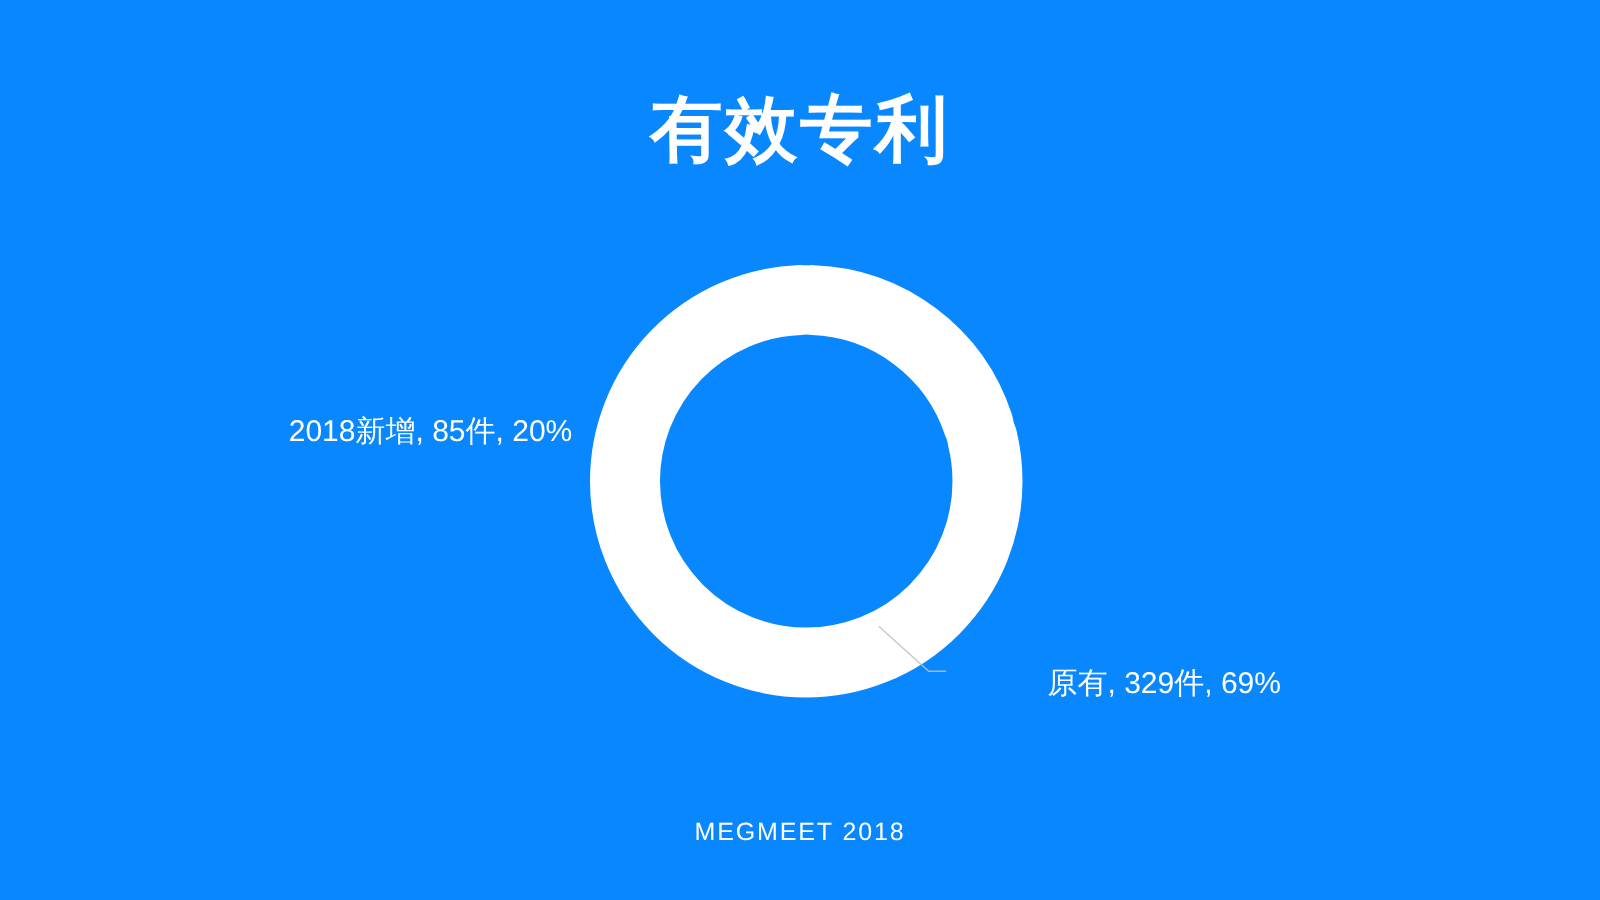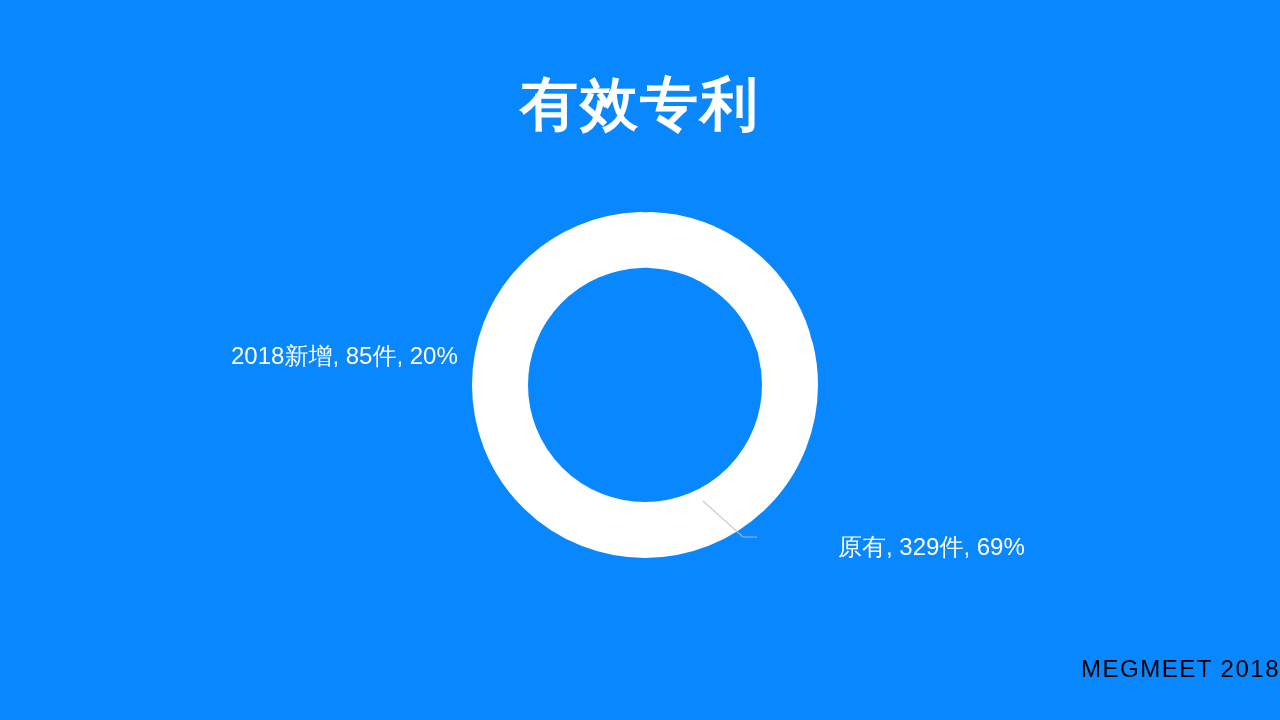--- a/index.html
+++ b/index.html
@@ -49,34 +49,34 @@
   .label-text {
     position: absolute;
     color: #FFFFFF;
     font-size: 24px;
     font-weight: normal;
     line-height: 1.2;
     white-space: nowrap;
   }
   #label-new {
     left: 231px;
-    top: 342px;
+    top: 332px;
   }
   #label-existing {
     left: 838px;
     top: 533px;
   }
   #slide-footer {
     position: absolute;
     left: 0;
     top: 655px;
     width: 1280px;
-    text-align: right;
-    color: #000000;
-    font-size: 24px;
+    text-align: center;
+    color: #ffffff;
+    font-size: 20px;
     font-weight: normal;
     letter-spacing: 1.5px;
     font-variant: small-caps;
     white-space: nowrap;
   }
 </style>
 </head>
 <body>
 
 <div id="slide">

